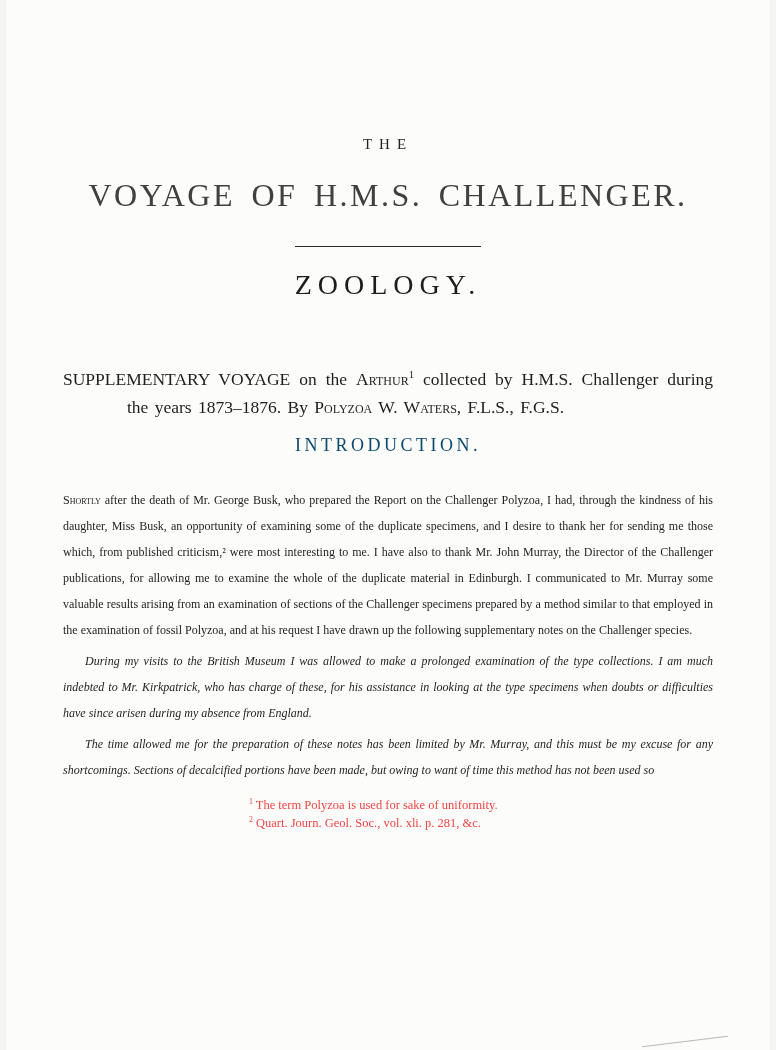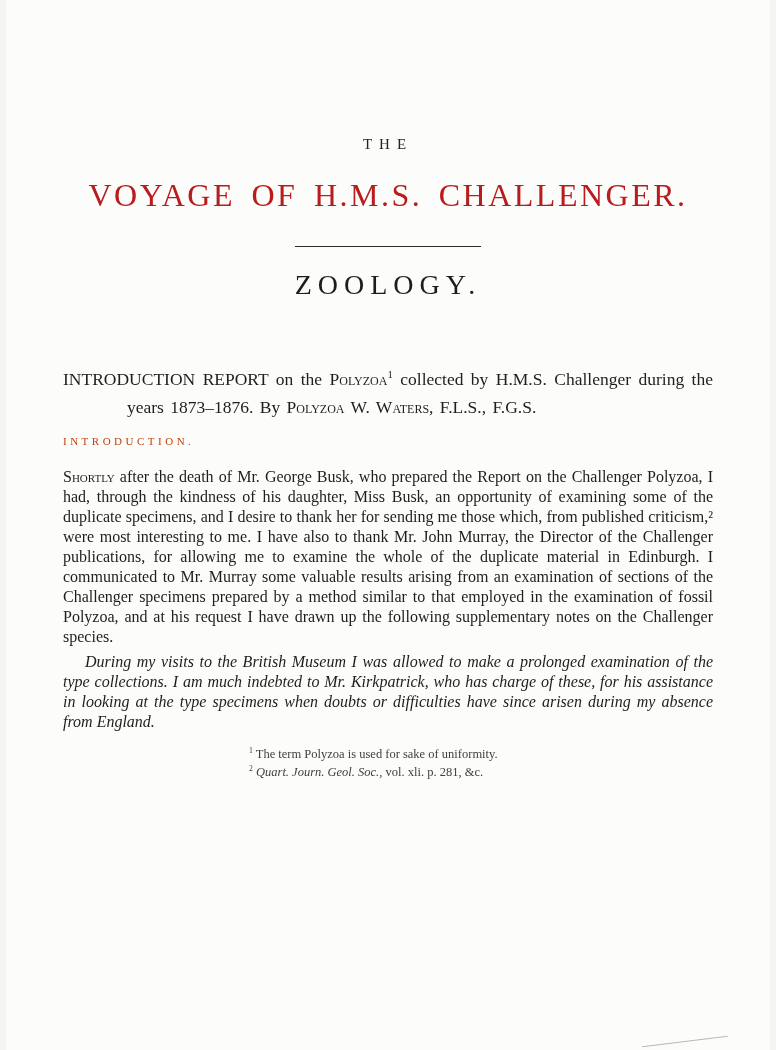--- a/index.html
+++ b/index.html
@@ -25,21 +25,21 @@
     font-size: 15px;
     letter-spacing: 7px;
     color: #242424;
   }
   .main-title {
     margin: 24px 0 0 0;
     font-size: 32px;
     font-weight: normal;
     letter-spacing: 2.5px;
     word-spacing: 6px;
-    color: #b91c1c;
+    color: #404040;
   }
   .rule {
     width: 186px;
     border: none;
     border-top: 1.5px solid #2a2a2a;
     margin: 32px auto 22px auto;
   }
   .section-title {
     margin: 0;
     font-size: 28px;
@@ -60,45 +60,45 @@
   }
   .sc { font-variant: small-caps; }
   .byline sup, .fn sup {
     font-size: 0.62em;
     vertical-align: super;
     line-height: 0;
   }
   
   .intro-heading {
     margin: 14px 0 0 0;
-    text-align: left;
-    font-size: 11px;
+    text-align: center;
+    font-size: 18px;
     font-weight: normal;
     letter-spacing: 3.5px;
-    color: #c2410c;
+    color: #0c4a6e;
   }
   
   .bodytext {
-    margin-top: 20px;
-    font-size: 16px;
-    line-height: 20px;
+    margin-top: 31px;
+    font-size: 12px;
+    line-height: 26px;
     text-align: justify;
     color: #1e1e1e;
   }
   .para { margin: 0; }
   .para + .para { margin-top: 5px; }
   .para.indent { text-indent: 22px; font-style: italic; }
   
   .footnotes {
     margin: 14px 0 0 186px;
     font-size: 12.5px;
     line-height: 17.5px;
-    color: #404040;
+    color: #ef4444;
   }
-  .it { font-style: italic; }
+  .it { }
   
   .edge-artifact {
     position: absolute;
     right: 42px;
     bottom: 8px;
     width: 86px;
     height: 1px;
     background: #8a8a86;
     transform: rotate(-7deg);
     opacity: 0.6;
@@ -109,27 +109,28 @@
 
 <div class="page">
 
   <header class="titleblock">
     <div class="series">THE</div>
     <h1 class="main-title">VOYAGE OF H.M.S. CHALLENGER.</h1>
     <hr class="rule">
     <h2 class="section-title">ZOOLOGY.</h2>
   </header>
 
-  <p class="byline"><span>INTRODUCTION REPORT on the </span><span class="sc">Polyzoa</span><sup>1</sup><span> collected by H.M.S. Challenger during the years 1873–1876.  By </span><span class="sc">Polyzoa W. Waters</span><span>, F.L.S., F.G.S.</span></p>
+  <p class="byline"><span>SUPPLEMENTARY VOYAGE on the </span><span class="sc">Arthur</span><sup>1</sup><span> collected by H.M.S. Challenger during the years 1873–1876.  By </span><span class="sc">Polyzoa W. Waters</span><span>, F.L.S., F.G.S.</span></p>
 
   <h3 class="intro-heading">INTRODUCTION.</h3>
 
   <div class="bodytext">
     <p class="para"><span class="sc">Shortly</span><span> after the death of Mr. George Busk, who prepared the Report on the Challenger Polyzoa, I had, through the kindness of his daughter, Miss Busk, an opportunity of examining some of the duplicate specimens, and I desire to thank her for sending me those which, from published criticism,² were most interesting to me.  I have also to thank Mr. John Murray, the Director of the Challenger publications, for allowing me to examine the whole of the duplicate material in Edinburgh.  I communicated to Mr. Murray some valuable results arising from an examination of sections of the Challenger specimens prepared by a method similar to that employed in the examination of fossil Polyzoa, and at his request I have drawn up the following supplementary notes on the Challenger species.</span></p>
     <p class="para indent">During my visits to the British Museum I was allowed to make a prolonged examination of the type collections.  I am much indebted to Mr. Kirkpatrick, who has charge of these, for his assistance in looking at the type specimens when doubts or difficulties have since arisen during my absence from England.</p>
+    <p class="para indent">The time allowed me for the preparation of these notes has been limited by Mr. Murray, and this must be my excuse for any shortcomings.  Sections of decalcified portions have been made, but owing to want of time this method has not been used so</p>
   </div>
 
   <div class="footnotes">
     <div class="fn"><sup>1</sup><span> The term Polyzoa is used for sake of uniformity.</span></div>
     <div class="fn"><sup>2</sup><span class="it"> Quart. Journ. Geol. Soc.,</span><span> vol. xli. p. 281, &amp;c.</span></div>
   </div>
 
   <div class="edge-artifact"></div>
 
 </div>

